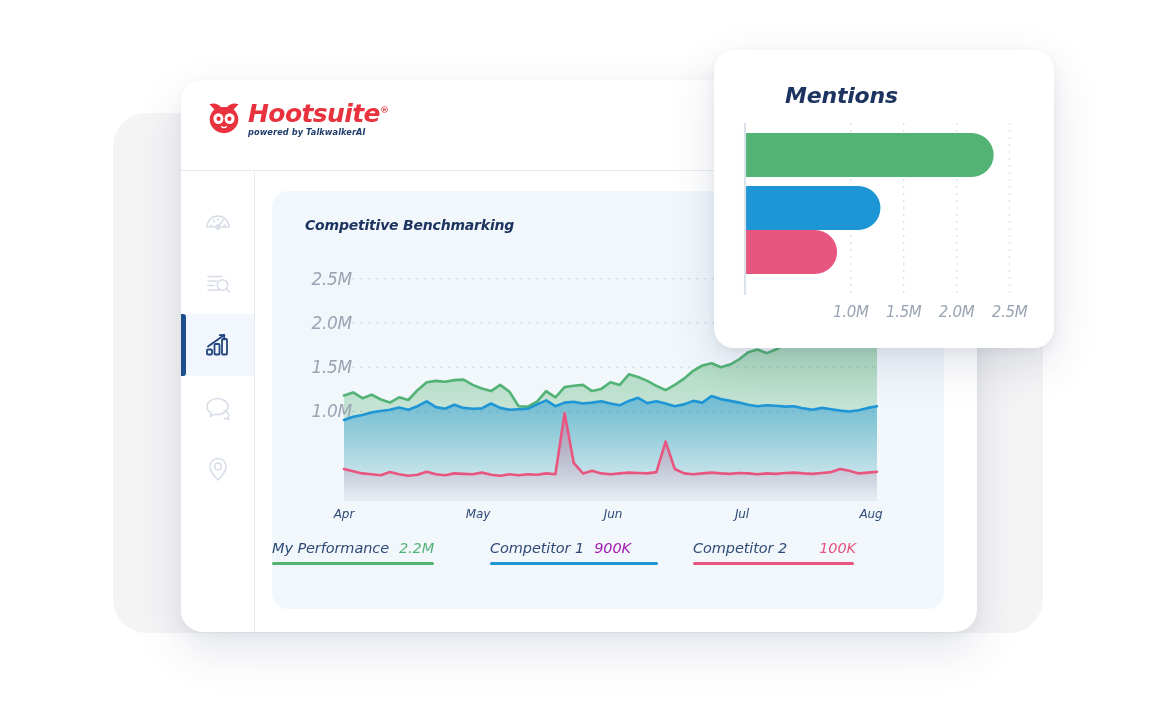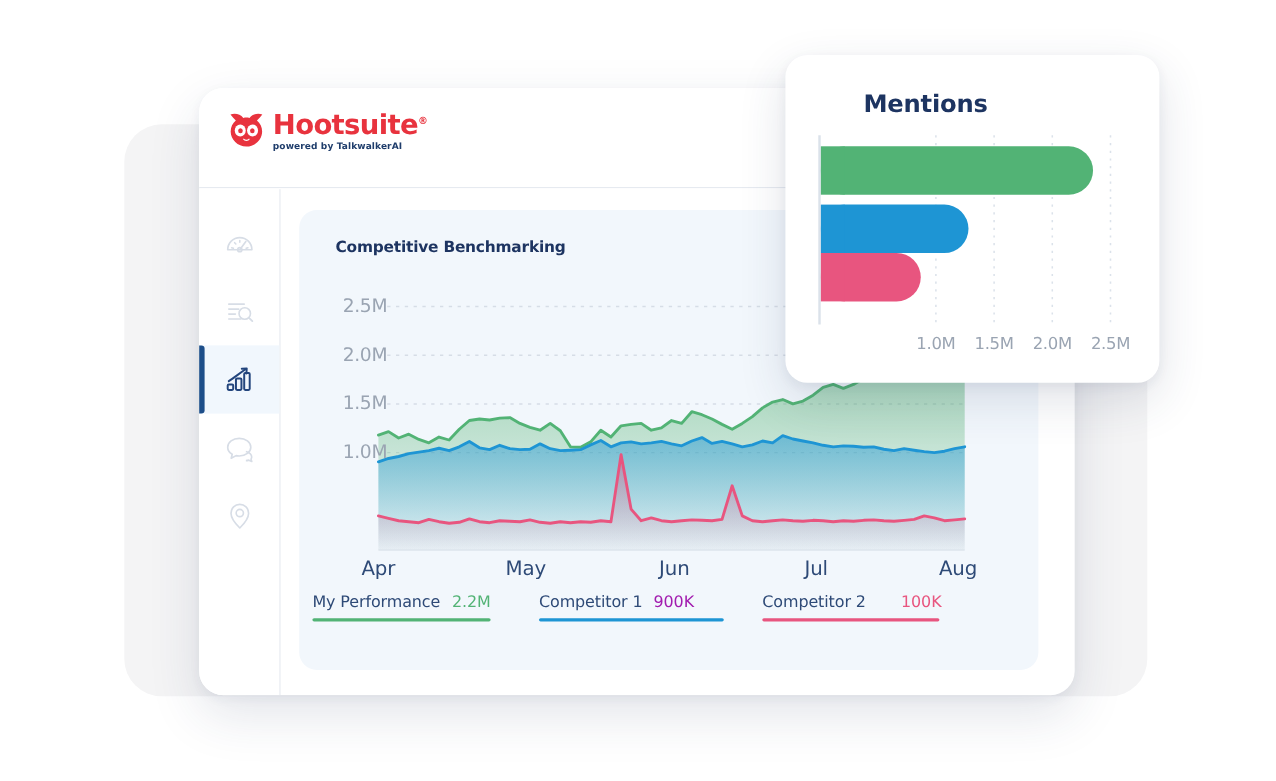--- a/index.html
+++ b/index.html
@@ -3,21 +3,21 @@
 <meta charset="utf-8">
 <style>
   * { box-sizing: border-box; }
   html, body {
     margin: 0; padding: 0;
     width: 1160px; height: 710px;
     background: #ffffff;
     font-family: "Liberation Sans", "DejaVu Sans", sans-serif;
     overflow: hidden;
   }
-  #stage { position: relative; width: 1160px; height: 542px; background:#ffffff; }
+  #stage { position: relative; width: 1160px; height: 542px; background:#ffffff;font-style:italic; }
 
   
   .backdrop-card {
     position: absolute;
     left: 113px; top: 113px;
     width: 930px; height: 520px;
     background: #f4f4f5;
     border-radius: 34px;
   }
 
@@ -108,21 +108,21 @@
   .ylab-col { position: absolute; left: 12px; top: 0; width: 68px; height: 100%; }
 
   .plot {
     position: absolute;
     left: 91px; top: 111px;
     width: 672px; height: 418px;
   }
 
   .xlabel {
     position: absolute;
-    font-size: 18px; color: #2e4a77; letter-spacing: -0.1px;
+    font-size: 12px; color: #2e4a77; letter-spacing: -0.1px;
     transform: translateX(-50%);
     font-family: "DejaVu Sans", sans-serif;
   }
 
   
   .legend-item { position: absolute; }
   .legend-row { display: flex; align-items: baseline; gap: 10px; }
   .legend-name {
     font-size: 14.5px; color: #2e4a77; letter-spacing: -0.1px;
     font-family: "DejaVu Sans", sans-serif; white-space: nowrap;
@@ -269,21 +269,21 @@
           <div class="ylabel" style="top: 87.7037px;">2.5M</div>
         </div>
       <div id="xlabels">
           <div class="xlabel" style="left: 72px; top: 316px;">Apr</div>
           <div class="xlabel" style="left: 206px; top: 316px;">May</div>
           <div class="xlabel" style="left: 341px; top: 316px;">Jun</div>
           <div class="xlabel" style="left: 470px; top: 316px;">Jul</div>
           <div class="xlabel" style="left: 599px; top: 316px;">Aug</div>
         </div>
       <div id="legend">
-          <div class="legend-item" style="left: 12px; top: 349px; width: 162px;">
+          <div class="legend-item" style="left: 0; top: 349px; width: 162px;">
             <div class="legend-row" style="justify-content: space-between;">
               <span class="legend-name">My Performance</span>
               <span class="legend-val" style="color: rgb(82, 179, 117);">2.2M</span>
             </div>
             <div class="legend-bar" style="background: rgb(82, 179, 117);"></div>
           </div>
           <div class="legend-item" style="left: 218px; top: 349px; width: 168px;">
             <div class="legend-row" style="justify-content: flex-start;">
               <span class="legend-name">Competitor 1</span>
               <span class="legend-val" style="color: #a21caf;">900K</span>

